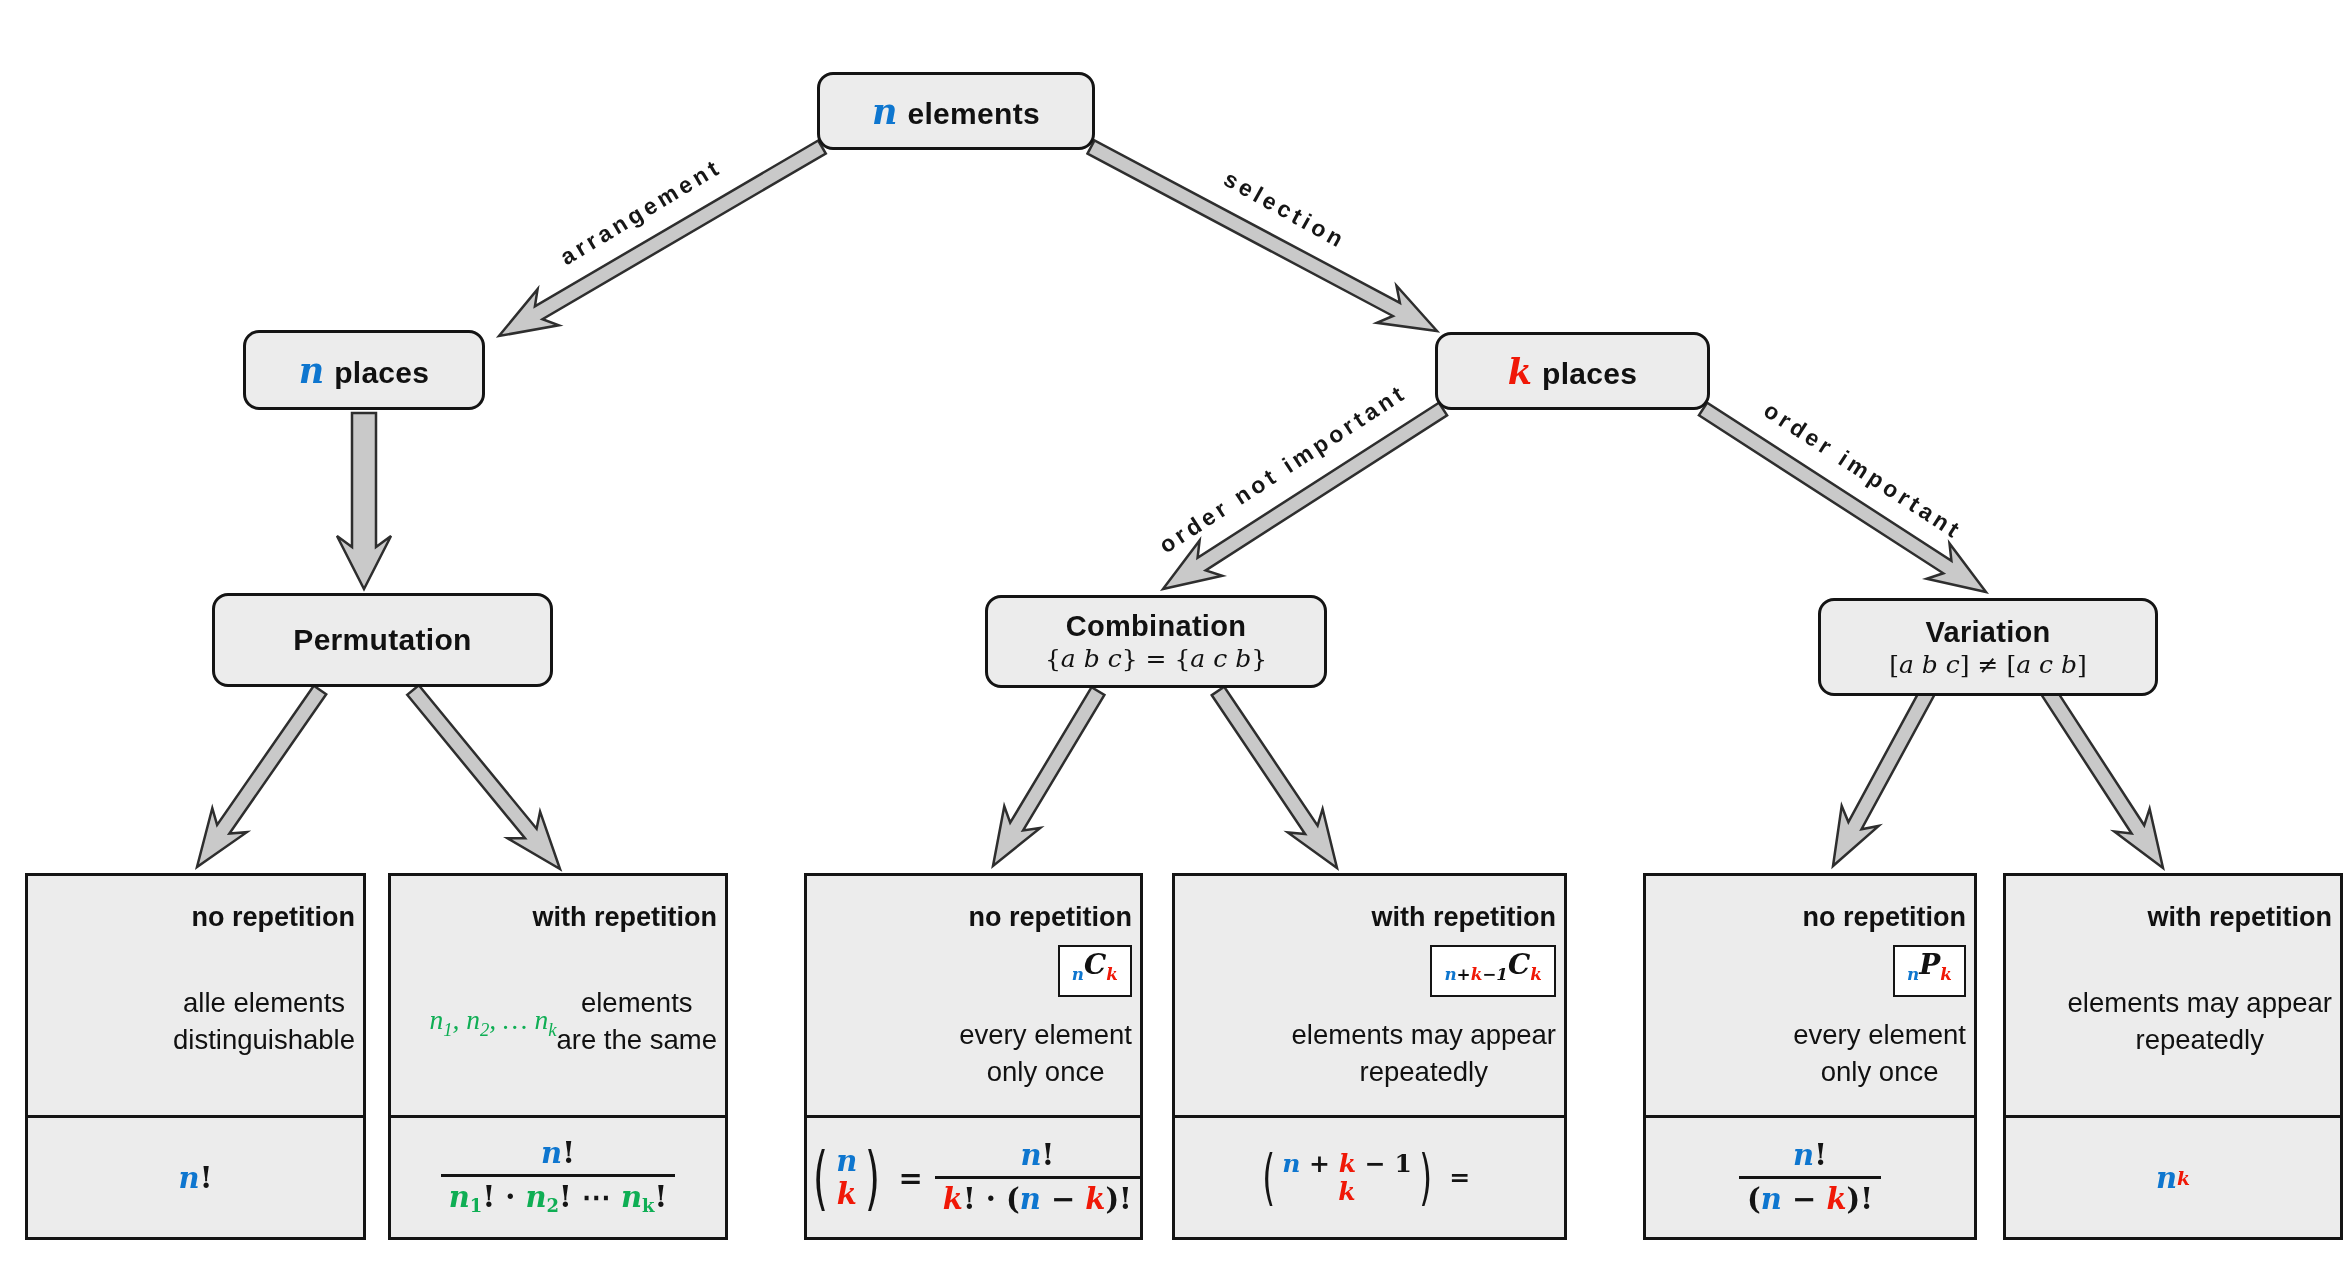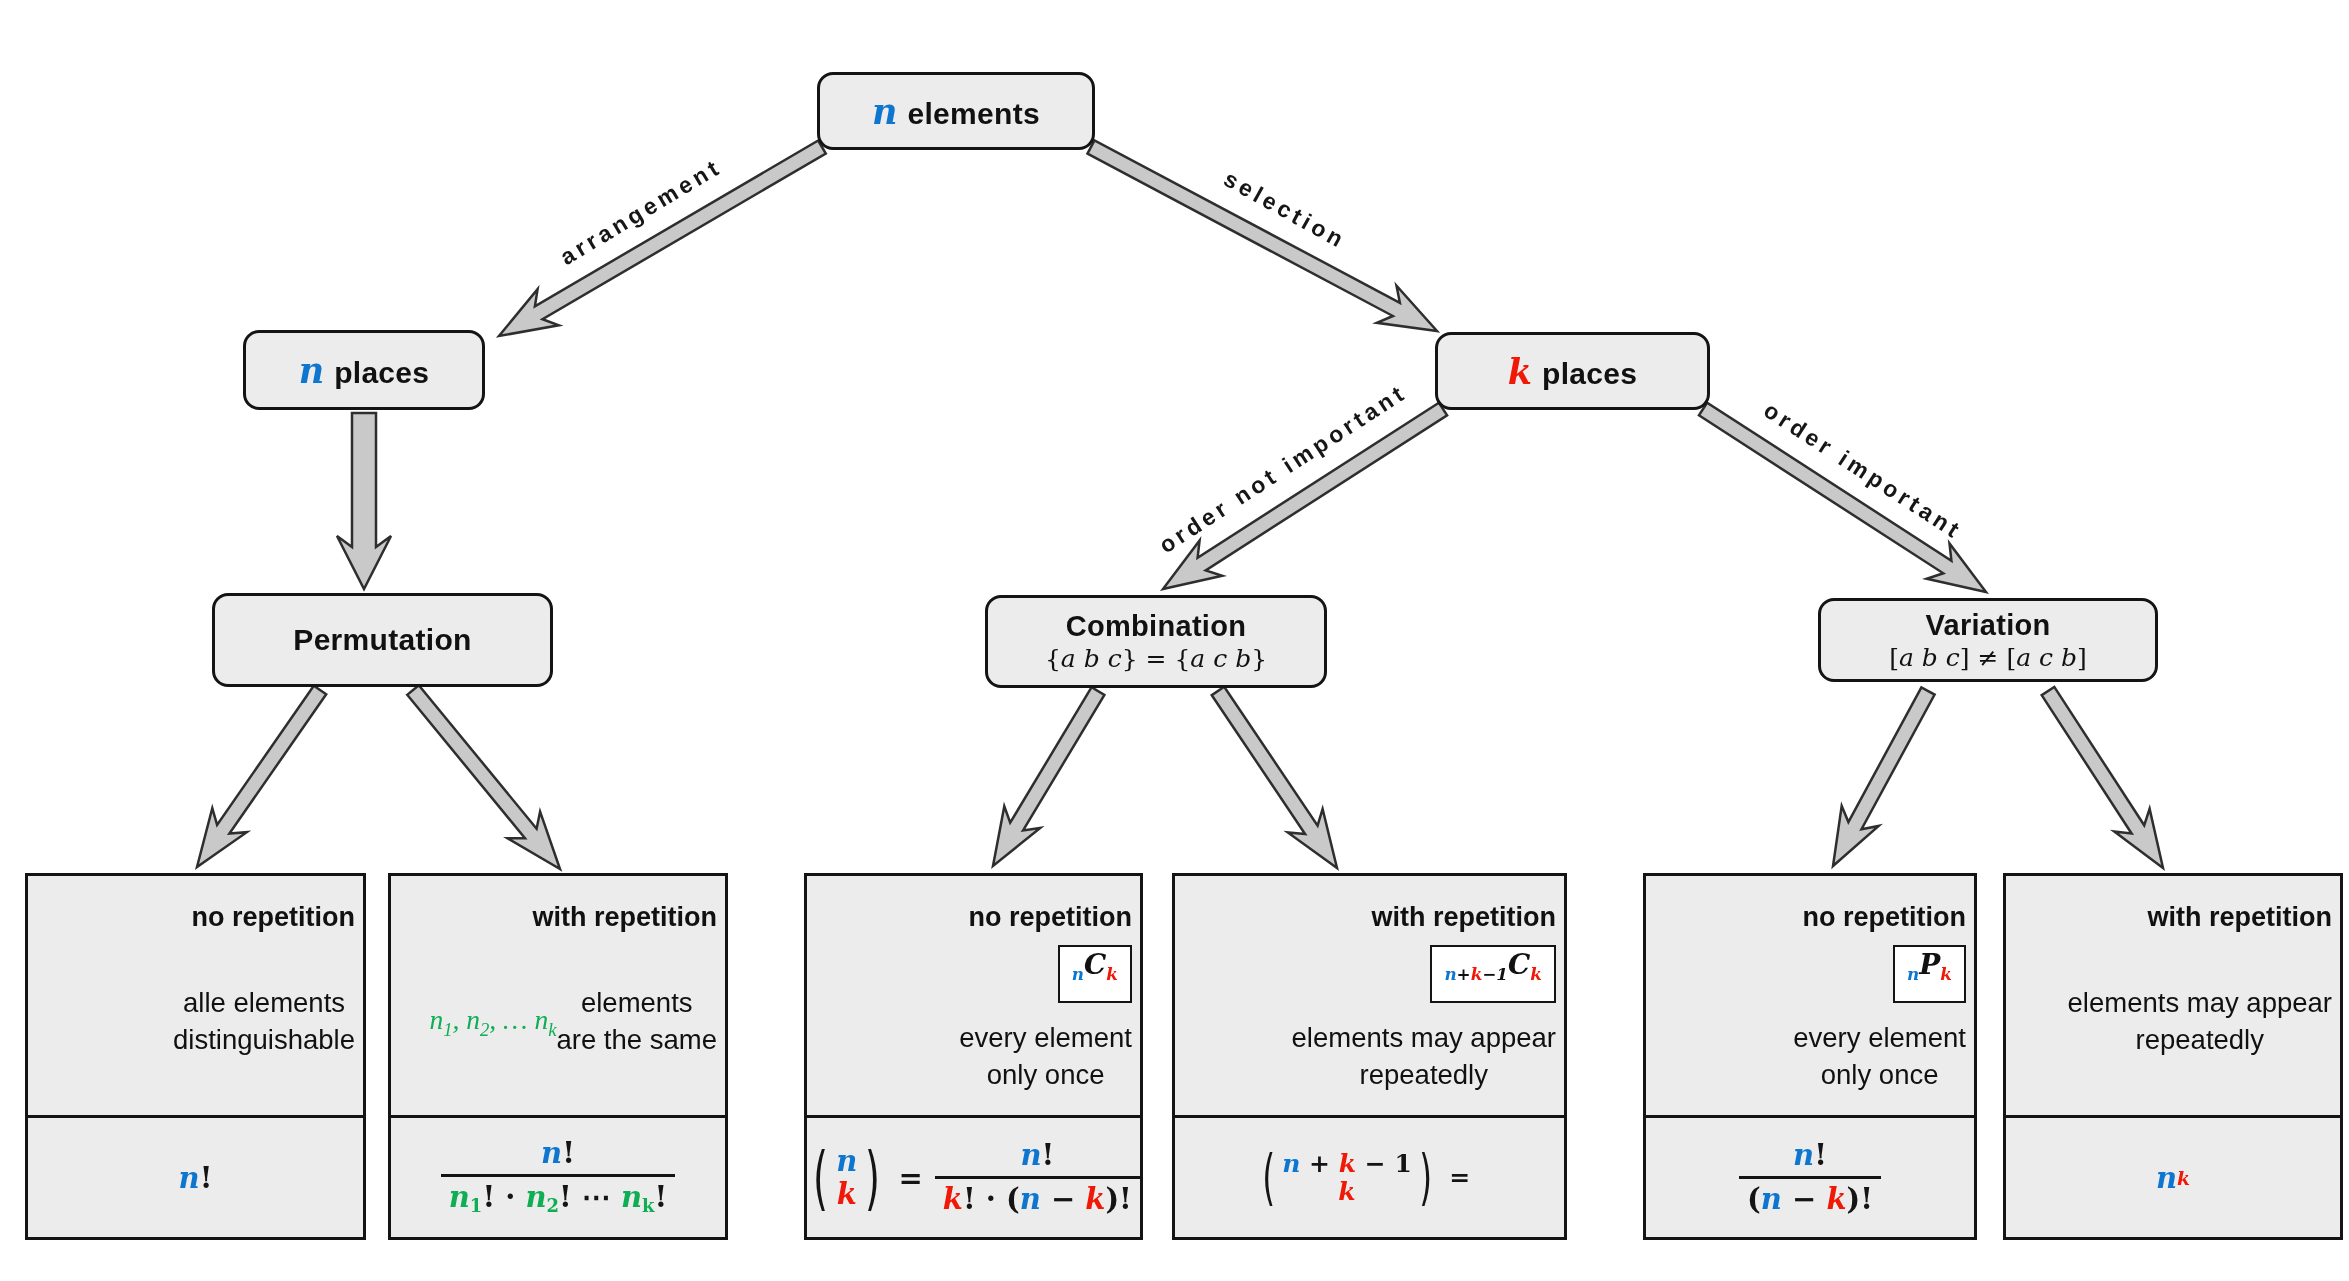--- a/index.html
+++ b/index.html
@@ -27,21 +27,21 @@
               color:#161616;white-space:nowrap;
               transform:translate(-50%,-50%) rotate(var(--rot,0deg));}
 
   
   .leaf{position:absolute;box-sizing:border-box;background:var(--fill,#ececec);
         border:3px solid var(--line,#141414);display:flex;flex-direction:column;}
   .ltop{flex:1;display:flex;flex-direction:column;align-items:flex-end;
         padding:26px 8px 6px;min-height:0;}
   .ltitle{font-size:27px;font-weight:bold;}
   .badge{margin-top:12px;background:#ffffff;border:2.5px solid var(--line,#141414);
-         padding:0px 12px 16px;font-family:"DejaVu Serif",serif;font-weight:bold;
+         padding:0px 12px 10px;font-family:"DejaVu Serif",serif;font-weight:bold;
          font-style:italic;font-size:28px;line-height:1.25;}
   .badge sub{font-size:.6em;vertical-align:-0.35em;}
   .ldesc{flex:1;display:flex;align-items:center;justify-content:center;
          font-size:27.5px;line-height:1.35;text-align:center;}
   .dm{font-family:Liberation Serif, serif;font-style:italic;color:var(--green,#0fae54);}
   .dm sub{font-size:.68em;}
   .lformula{height:119px;flex:none;border-top:3px solid var(--line,#141414);
             display:flex;align-items:center;justify-content:center;
             font-family:"DejaVu Serif",serif;font-weight:bold;font-size:29px;color:#141414;}
   .lformula i{font-style:italic;}
@@ -99,21 +99,21 @@
 
   <div class="node" style="left:985px;top:595px;width:342px;height:93px">
     <span class="ttl" style="font-size:29px">Combination</span>
     <div class="subtitle">{<i>a b c</i>} = {<i>a c b</i>}</div>
   </div>
 
   <div class="node" style="left:212px;top:593px;width:341px;height:94px">
     <span class="ttl">Permutation</span>
   </div>
 
-  <div class="node" style="left:1818px;top:598px;width:340px;height:84px">
+  <div class="node" style="left:1818px;top:598px;width:340px;height:98px">
     <span class="ttl" style="font-size:29px">Variation</span>
     <div class="subtitle">[<i>a b c</i>] ≠ [<i>a c b</i>]</div>
   </div>
 
   <div class="edge-label" style="left:641px;top:212px;--rot:-31deg">arrangement</div>
   <div class="edge-label" style="left:1285px;top:210px;--rot:29deg">selection</div>
   <div class="edge-label" style="left:1283px;top:469px;--rot:-33deg">order not important</div>
   <div class="edge-label" style="left:1863px;top:471px;--rot:33deg">order important</div>
 
   <div class="leaf" style="left:25px;top:873px;width:341px;height:367px">

